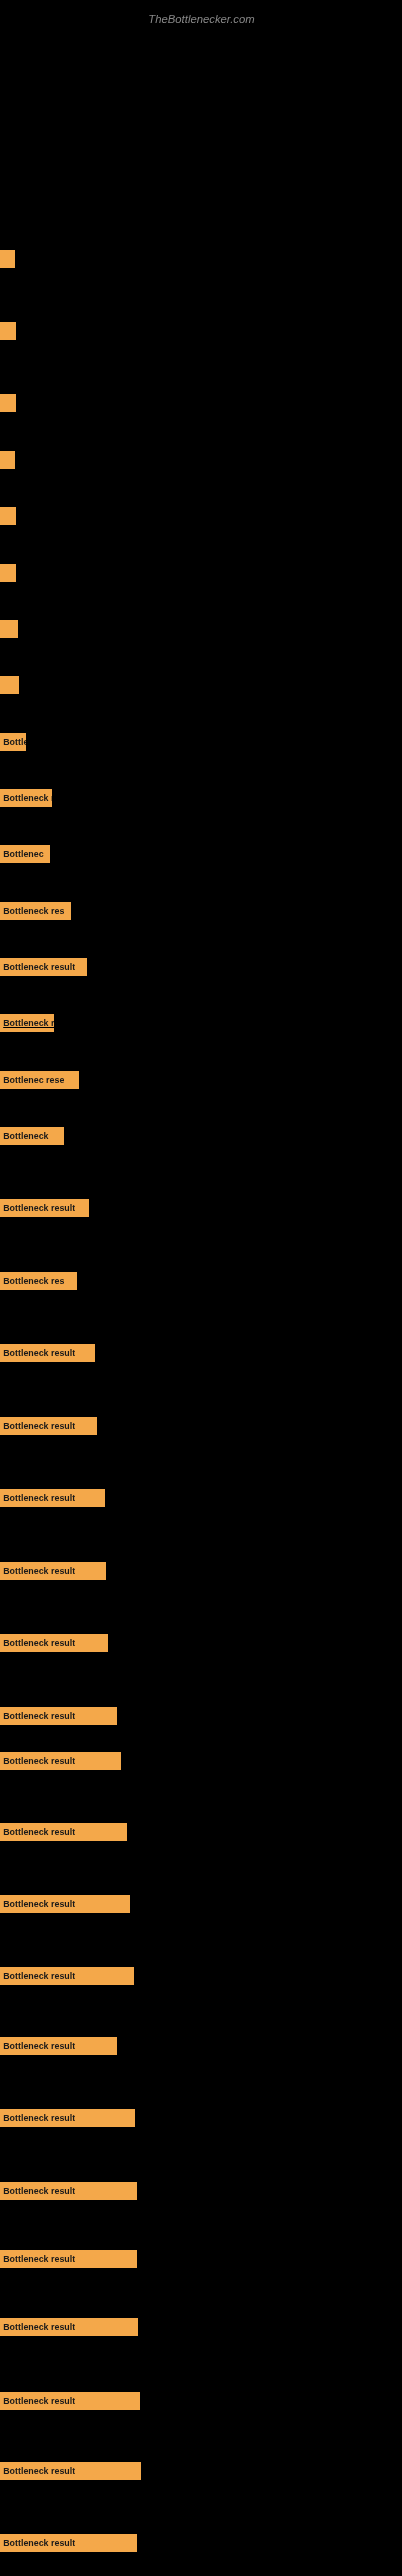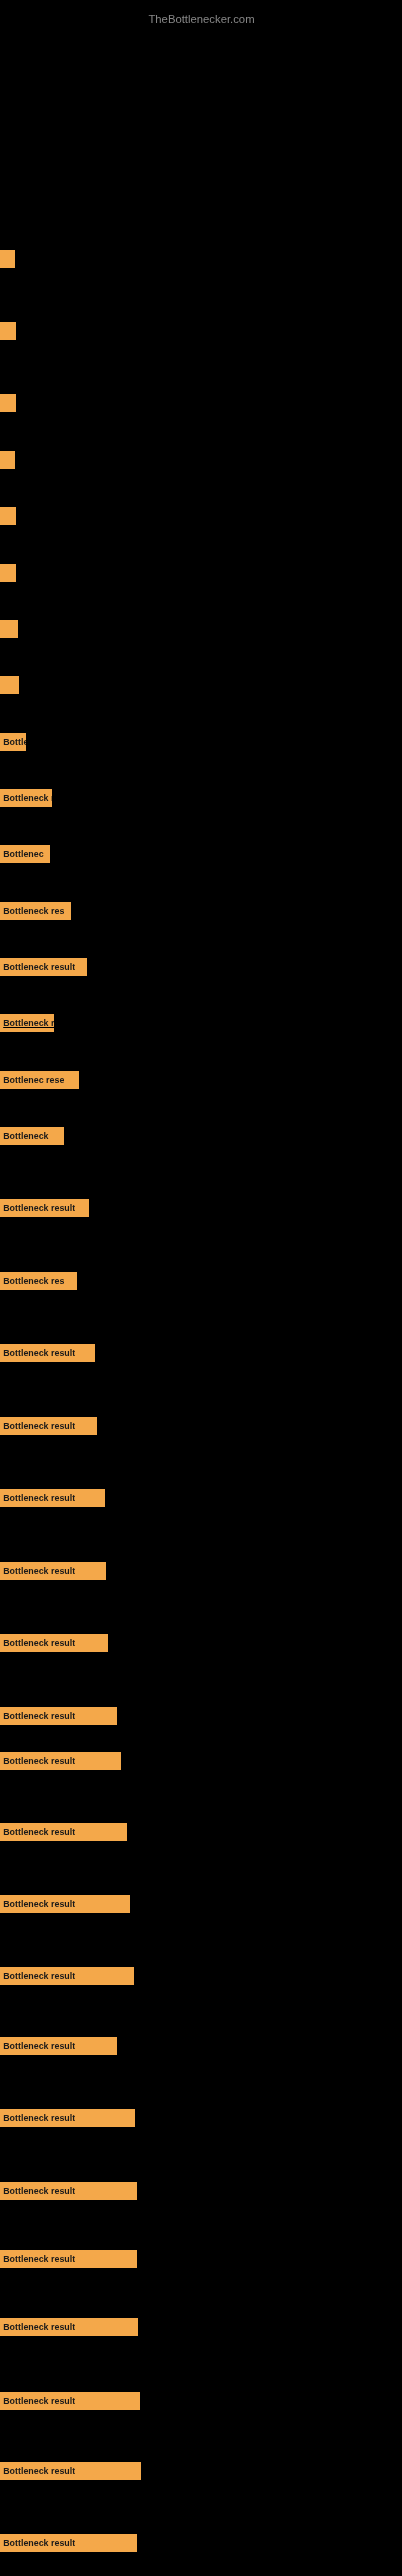--- a/index.html
+++ b/index.html
@@ -19,20 +19,21 @@
 
     .site-title {
       color: #888888;
       font-size: 11.3px;
       text-align: center;
       padding: 6.4px 0;
       position: absolute;
       top: 6.4px;
       left: 0;
       right: 0;
+      font-style: italic;
     }
 
     .bar-container {
       position: absolute;
       left: 0;
     }
 
     .bar {
       background-color: #F4A84A;
       height: 17.7px;

